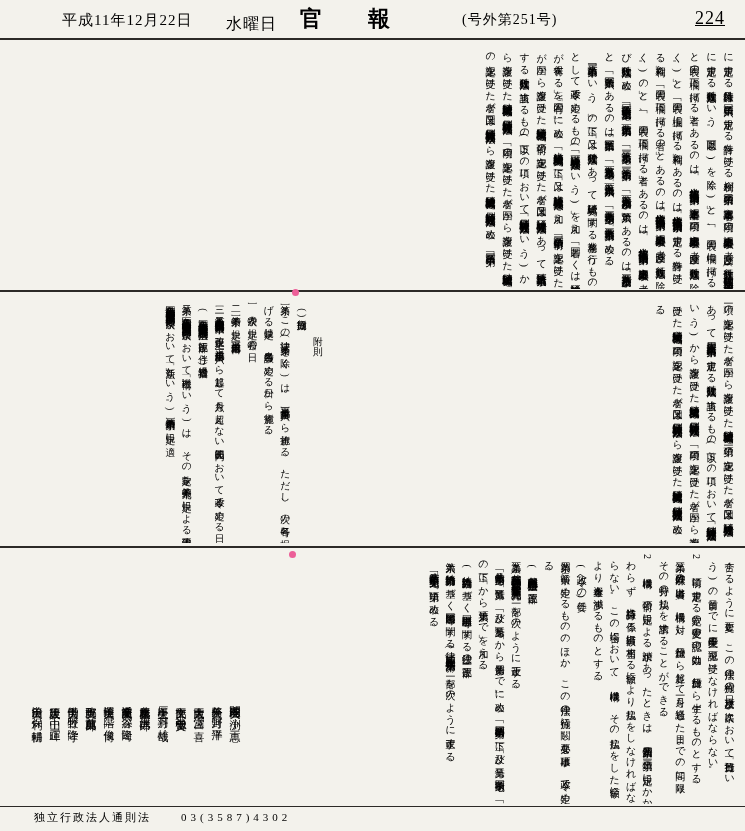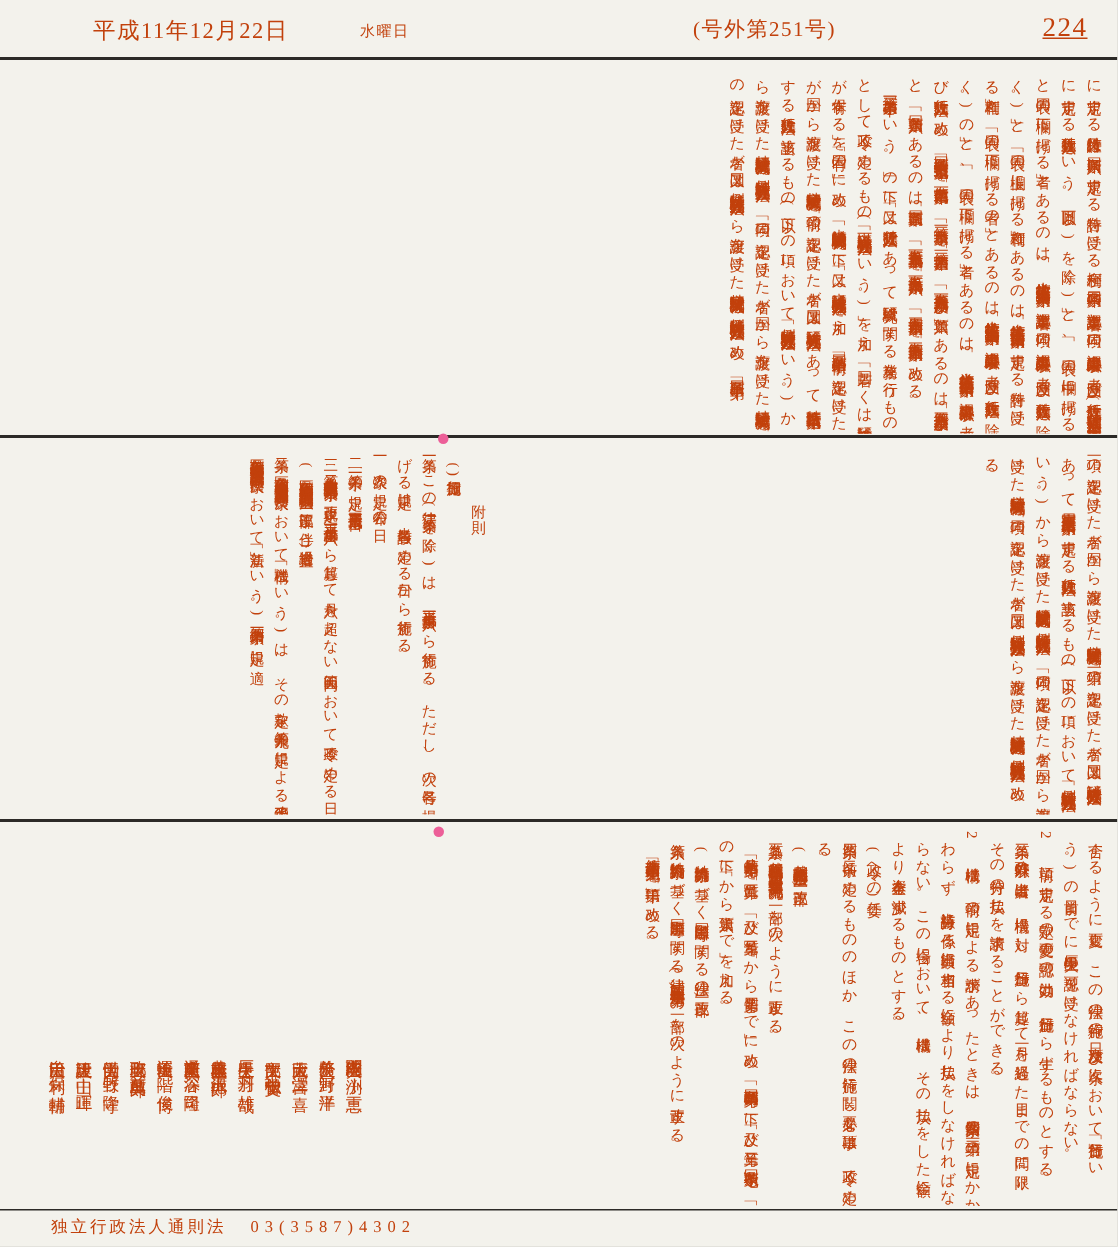--- a/index.html
+++ b/index.html
@@ -1,27 +1,27 @@
 <!DOCTYPE html>
 <html lang="ja"><head>
 <meta charset="utf-8">
 <style>
   html,body{margin:0;padding:0;background:#d8d6d0;}
   .page{
     position:relative;
     width:745px;height:831px;
     background:#f3f2ec;
-    color:#c2410c;
+    color:#000000;
     font-family:"Liberation Serif","DejaVu Serif",serif;
     overflow:hidden;
   }
   
   .masthead{position:absolute;top:0;left:0;right:0;height:38px;}
   .mh-date{position:absolute;left:62px;top:11px;font-size:15px;letter-spacing:1px;white-space:nowrap;}
-  .mh-weekday{position:absolute;left:240px;top:14px;font-size:10px;letter-spacing:1px;}
+  .mh-weekday{position:absolute;left:226px;top:14px;font-size:16px;letter-spacing:1px;}
   .mh-title{position:absolute;left:300px;top:4px;font-size:22px;font-weight:bold;letter-spacing:46px;margin-right:-46px;white-space:nowrap;}
   .mh-issue{position:absolute;left:462px;top:11px;font-size:14px;letter-spacing:1px;white-space:nowrap;}
   .mh-page{position:absolute;right:20px;top:8px;font-size:18px;letter-spacing:1px;text-decoration:underline;}
   .rule{position:absolute;left:0;right:0;height:2px;background:#2c2a27;}
   .rule-1{top:38px;}
   .rule-2{top:290px;}
   .rule-3{top:546px;}
   .rule-4{top:806px;height:1px;}
   
   .band{position:absolute;left:8px;right:8px;overflow:hidden;}
@@ -47,34 +47,35 @@
     position:absolute;left:4px;top:0;height:100%;width:232px;
     writing-mode:vertical-rl;text-orientation:mixed;
     padding-top:78px;box-sizing:border-box;
     overflow:hidden;
   }
   .minister{line-height:18px;font-size:11px;letter-spacing:.5px;}
   .m-title{display:inline-block;inline-size:68px;text-align:end;}
   .m-name{margin-inline-start:9px;}
   
   .footer{position:absolute;left:34px;bottom:6px;font-size:11px;letter-spacing:2px;white-space:nowrap;}
-  .footer .phone{margin-left:16px;letter-spacing:4px;}
+  .footer .phone{margin-left:30px;letter-spacing:4px;}
   
   .ink-dot{position:absolute;width:7px;height:7px;border-radius:50%;background:#ec5f98;}
   .dot-a{left:292px;top:289px;}
   .dot-b{left:289px;top:551px;}
 </style>
 </head>
 <body>
 
 <div class="page">
 
   <div class="masthead">
     <span class="mh-date">平成11年12月22日</span>
     <span class="mh-weekday">水曜日</span>
+    <span class="mh-title">官報</span>
     <span class="mh-issue">(号外第251号)</span>
     <span class="mh-page">224</span>
   </div>
   <div class="rule rule-1"></div>
 
   <div class="band band-1">
     <div class="vtext">に規定する特許権又は同条第六項に規定する特許を受ける権利が同条第二項の認定事業者と同項の認定事業者以外の者(国及び独立行政法人(独立行政法人通則法(平成十一年法律第百三号)第二条第一項に規定する独立行政法人をいう。以下同じ。)を除く。)」と、「、同表の中欄に掲げる者と同表の下欄に掲げる者」とあるのは「、大学等技術移転促進法第十二条第二項の認定事業者と同項の認定事業者以外の者(国及び独立行政法人を除く。)」と、「同表の上欄に掲げる権利」とあるのは「大学等技術移転促進法第十二条第四項に規定する特許を受ける権利」と、「同表の下欄に掲げる者の」とあるのは「大学等技術移転促進法第十二条第二項の認定事業者以外の者(国及び独立行政法人を除く。)の」と、「、同表の下欄に掲げる者」とあるのは「、大学等技術移転促進法第十二条第二項の認定事業者以外の者(国及び独立行政法人」に改め、同条第十項中「第百七条第三項」を「第百七条第四項」に、「第三十一条第三項」を「第三十一条第四項」と、「第百九十五条第四項及び第六項」とあるのは「第五十四条第三項及び第五項」と、「同条第六項」とあるのは「同条第五項」に、「第百九十五条第五項」を「第百九十五条第六項」に、「第五十四条第四項」を「第五十四条第五項」に改める。
 　第十三条第一項中「という。」の下に「又は独立行政法人であって試験研究に関する業務を行うものとして政令で定めるもの(以下「試験研究独立行政法人」という。)」を加え、「国若しくは試験研究独立行政法人が保有する」を「国有の」に改め、「当該特定試験研究機関」の下に「又は当該試験研究独立行政法人」を加え、同条第二項中「前項の認定を受けた者が国から譲渡を受けた特定試験研究機関」を「前項の認定を受けた者が国又は試験研究独立行政法人であって特許法第百七条第二項に規定する独立行政法人に該当するもの(以下この項において「特例試験研究独立行政法人」という。)から譲渡を受けた特定試験研究機関又は特例試験研究独立行政法人」に、「同項の認定を受けた者が国から譲渡を受けた特定試験研究機関」を「同項の認定を受けた者が国又は特例試験研究独立行政法人から譲渡を受けた特定試験研究機関又は特例試験研究独立行政法人」に改め、同条第三項中「第</div>
   </div>
   <div class="rule rule-2"></div>

